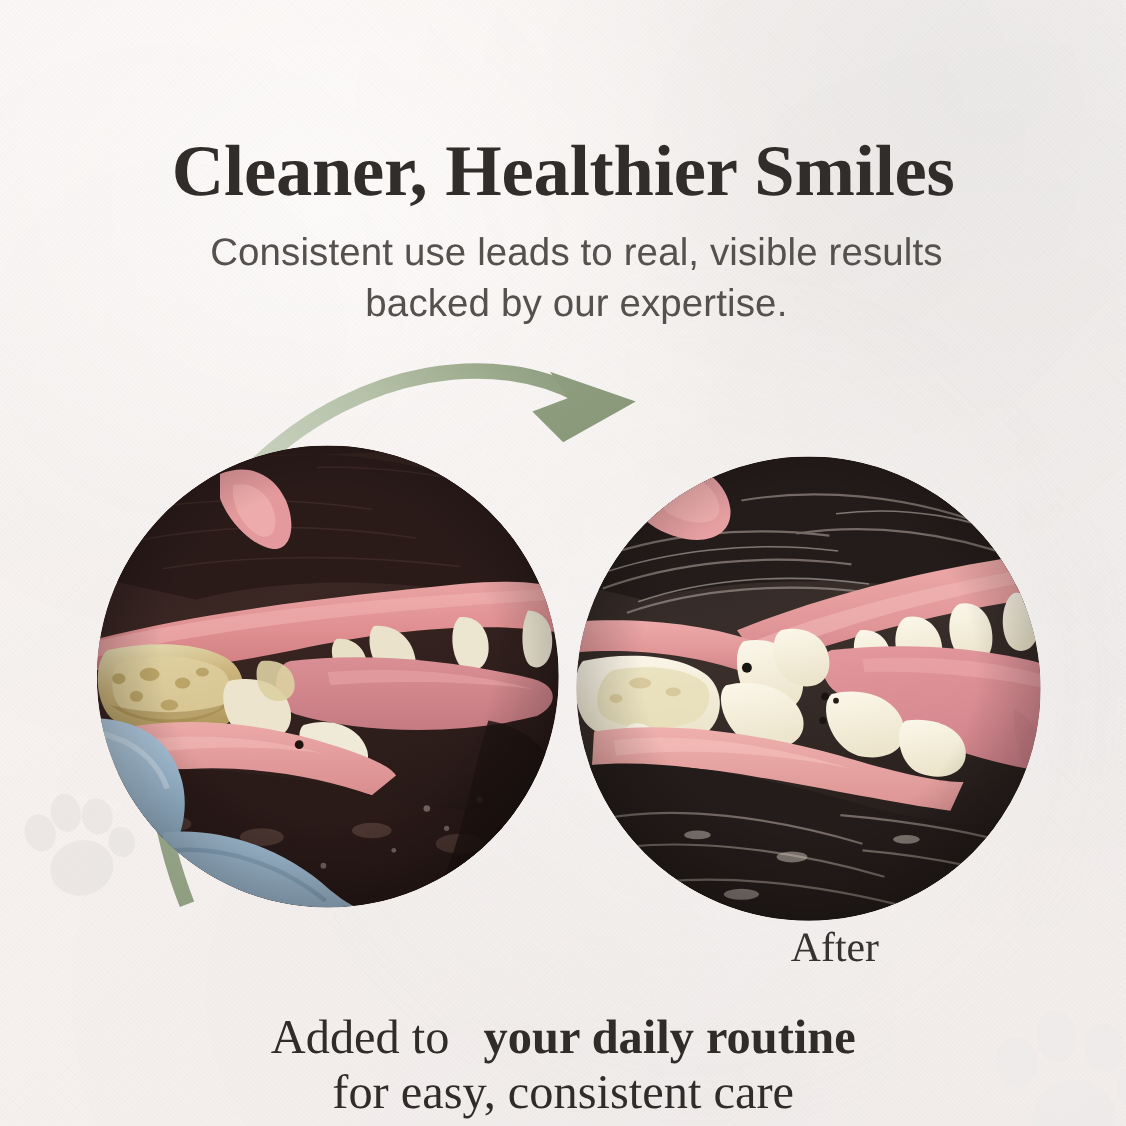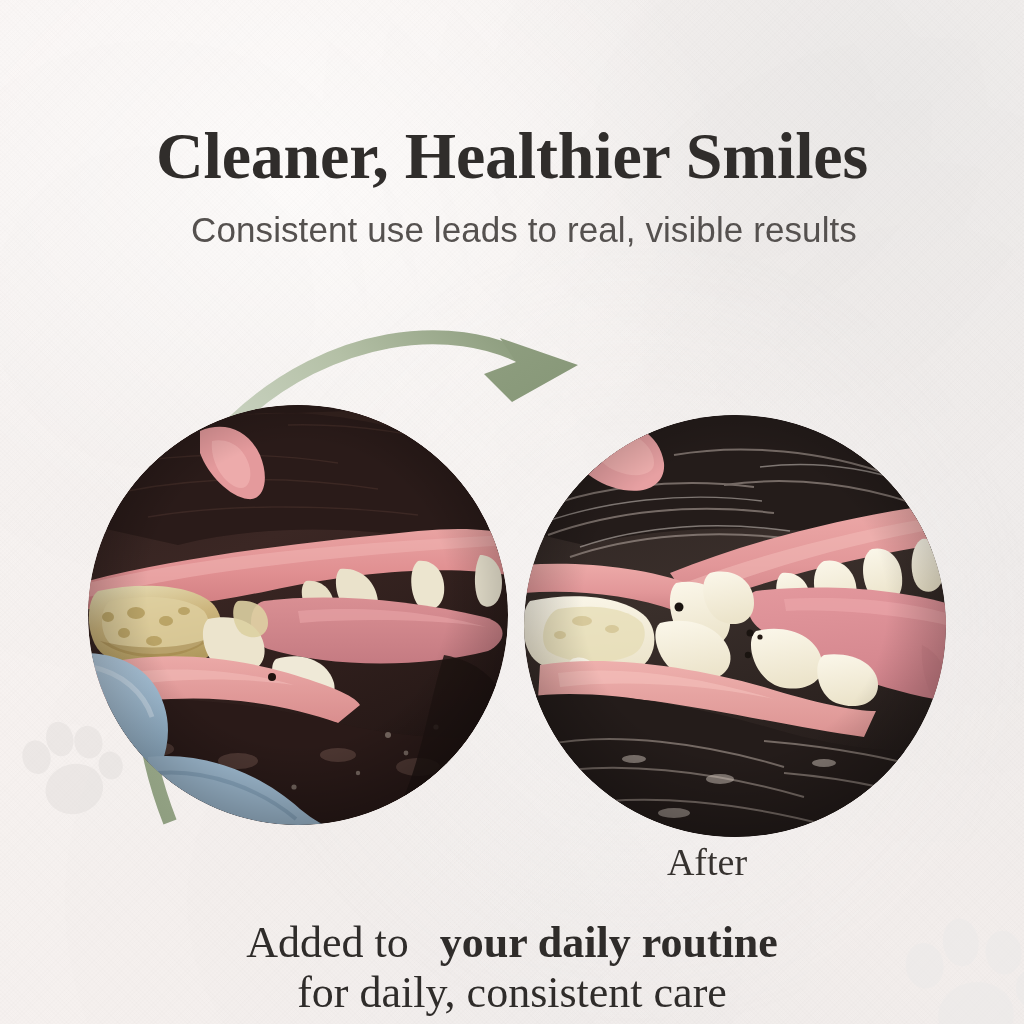--- a/index.html
+++ b/index.html
@@ -106,21 +106,21 @@
   
   .caption {
     position: absolute;
     font-family: "Liberation Serif", serif;
     font-size: 38px;
     color: #36322f;
     text-align: center;
     white-space: nowrap;
   }
   .caption-before { left: 88px;  top: 840px; width: 420px; }
-  .caption-after  { left: 496px; top: 840px; width: 422px; }
+  .caption-after  { left: 548px; top: 840px; width: 422px; }
 
   
   .footer {
     position: absolute;
     left: 0; right: 0;
     top: 918px;
     text-align: center;
     font-family: "Liberation Serif", serif;
     color: #2f2c2a;
     line-height: 1.14;
@@ -159,20 +159,21 @@
         <ellipse cx="138" cy="86" rx="15" ry="19"></ellipse>
         <ellipse cx="80" cy="104" rx="38" ry="33"></ellipse>
       </g>
     </svg>
   </div>
 
   <h1 class="headline">Cleaner, Healthier Smiles</h1>
 
   <p class="subhead">
     <span class="l">Consistent use leads to real, visible results</span>
+    <span class="l">backed by our expertise.</span>
   </p>
 
   <svg class="arrow-layer" viewBox="0 0 1024 1024" aria-hidden="true">
     <defs>
       <linearGradient id="sageGrad" x1="0" y1="1" x2="1" y2="0">
         <stop offset="0%" stop-color="#8d9c7e"></stop>
         <stop offset="26%" stop-color="#9fae90"></stop>
         <stop offset="52%" stop-color="#c9d2c0"></stop>
         <stop offset="74%" stop-color="#b4c0a6"></stop>
         <stop offset="100%" stop-color="#8a9a7b"></stop>
@@ -468,16 +469,16 @@
 
         <rect x="0" y="0" width="422" height="422" fill="url(#vignetteA)"></rect>
       </g>
     </svg>
   </div>
 
   <div class="caption caption-after">After</div>
 
   <div class="footer">
     <span class="footer-l1"><span>Added to </span><span class="em">your daily routine</span></span>
-    <span class="footer-l2">for daily, consistent care</span>
+    <span class="footer-l2">for easy, consistent care</span>
   </div>
 
 </div>
 
 </body></html>

